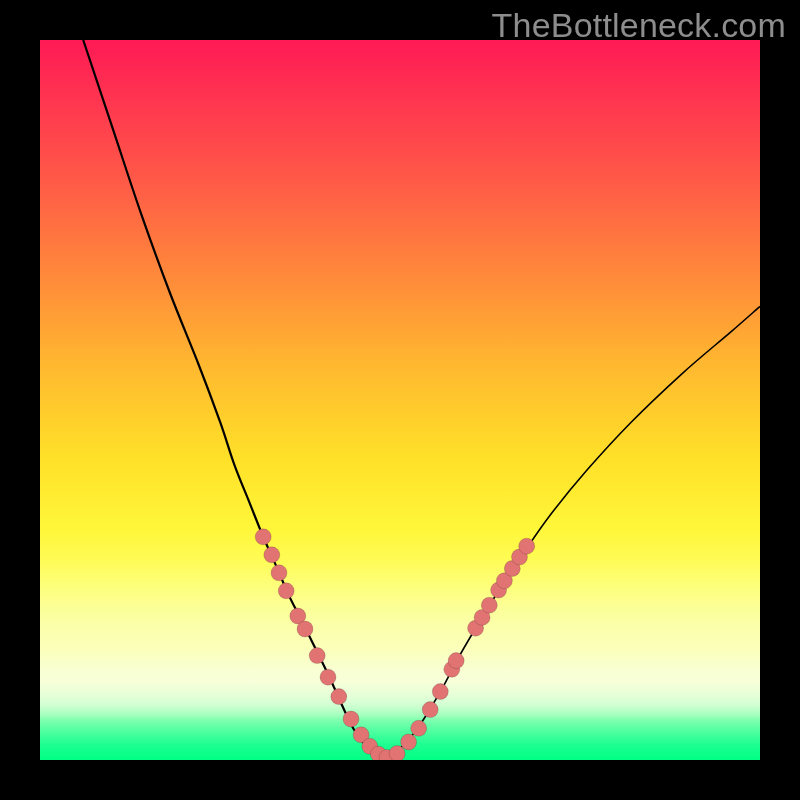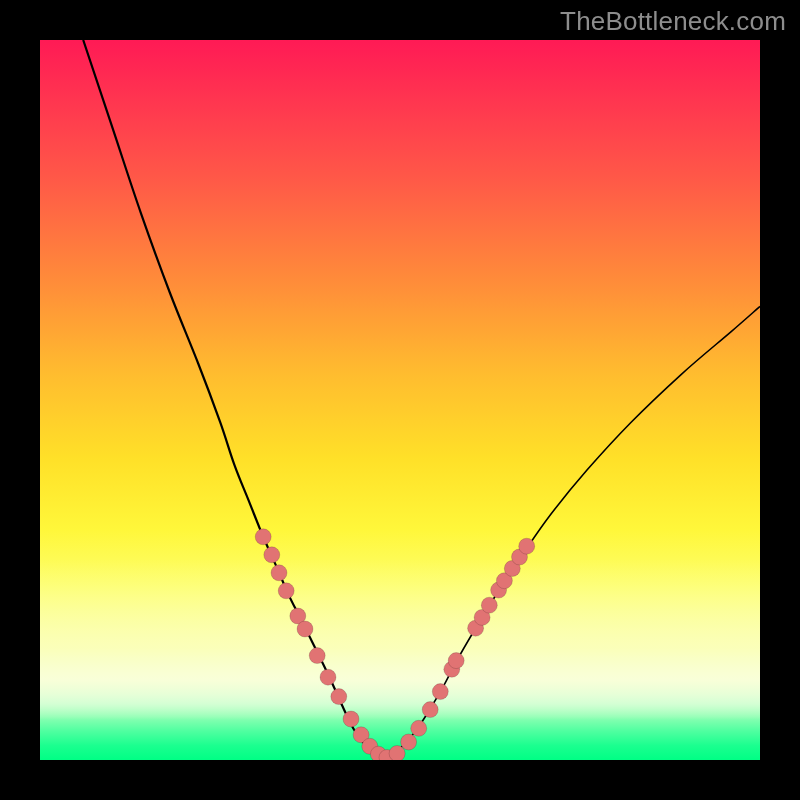--- a/index.html
+++ b/index.html
@@ -72,21 +72,21 @@
   .dot {
     fill: #e17373;
     stroke: rgba(0,0,0,0.25);
     stroke-width: 0.6;
   }
   #watermark {
     position: absolute;
     top: 6px;
     right: 14px;
     color: #8d8d8d;
-    font-size: 26px;
+    font-size: 34px;
     font-weight: 500;
     letter-spacing: 0.2px;
   }
 </style>
 </head>
 <body>
 <div id="stage">
   <div id="frame">
     <div id="glow"></div>
     <svg class="plot" width="720" height="720" viewBox="0 0 720 720">

